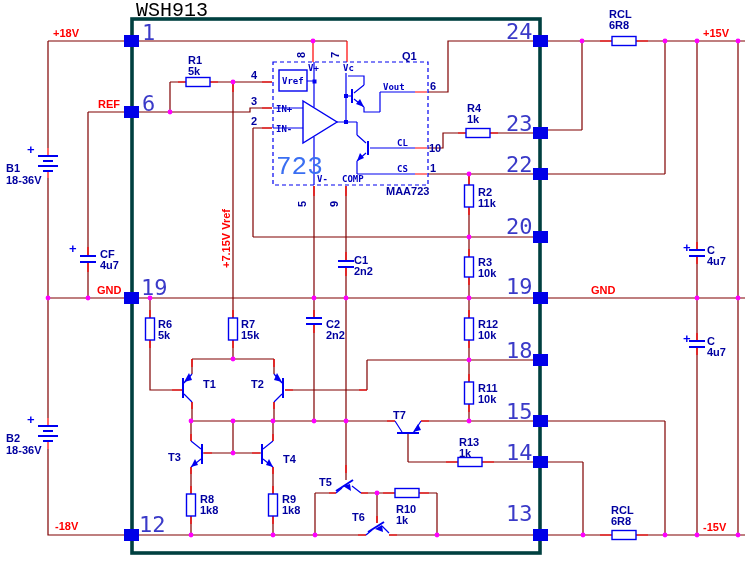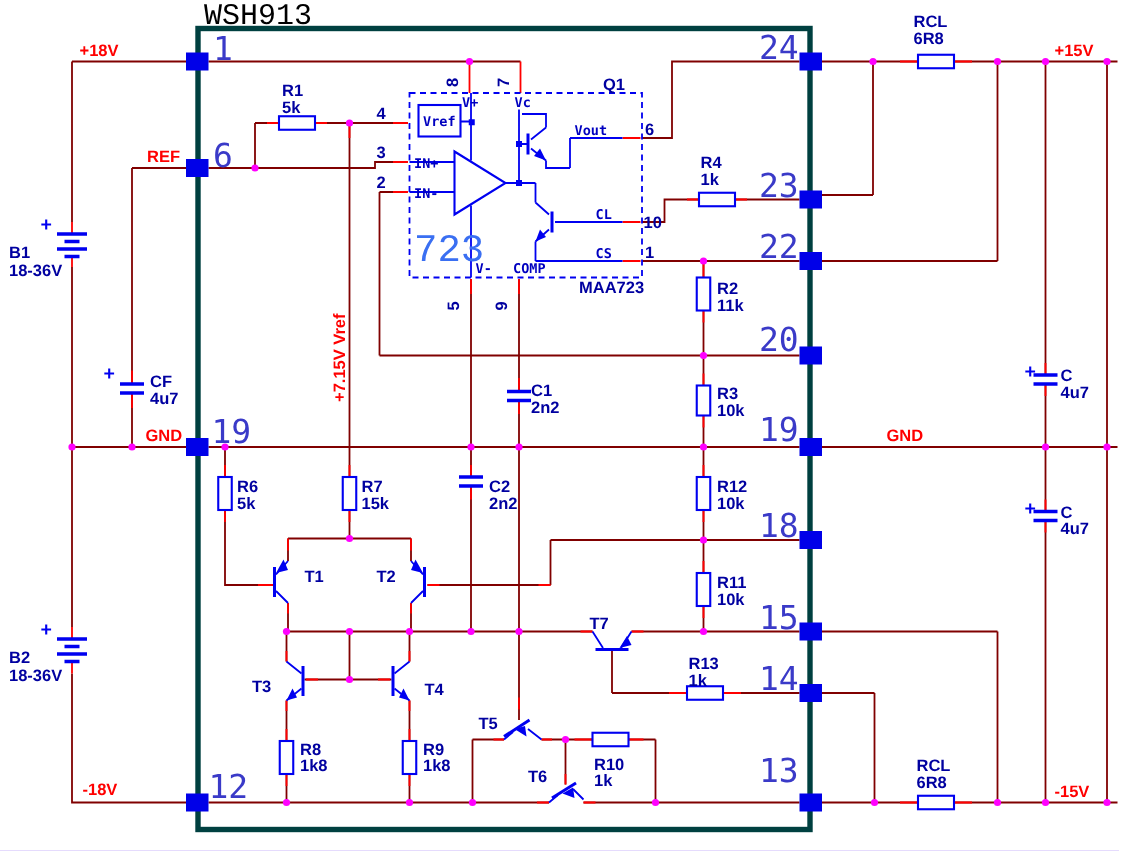--- a/index.html
+++ b/index.html
@@ -1,16 +1,16 @@
 <!DOCTYPE html>
 <html><head>
 <meta charset="utf-8">
 <style>
   html,body{margin:0;padding:0;background:#ffffff;}
-  #stage{position:relative;width:746px;height:567px;background:#8b5cf6;overflow:hidden;}
+  #stage{position:relative;width:746px;height:567px;background:#ec4899;overflow:hidden;}
   svg{display:block;}
   text{user-select:none;}
   .wire{stroke:#800000;stroke-width:1.2;fill:none;}
   .lead{stroke:#ff0000;stroke-width:1.2;fill:none;}
   .bluwire{stroke:#0000f0;stroke-width:1.2;fill:none;}
   .sym{stroke:#0000f0;stroke-width:1.4;fill:#ffffff;}
   .symln{stroke:#0000f0;stroke-width:2;fill:none;}
   .plate{stroke:#0000f0;stroke-width:2.2;fill:none;}
   .arr{fill:#0000f0;stroke:none;}
   .lbl{font:bold 11px "Liberation Sans",sans-serif;fill:#0000a0;}

